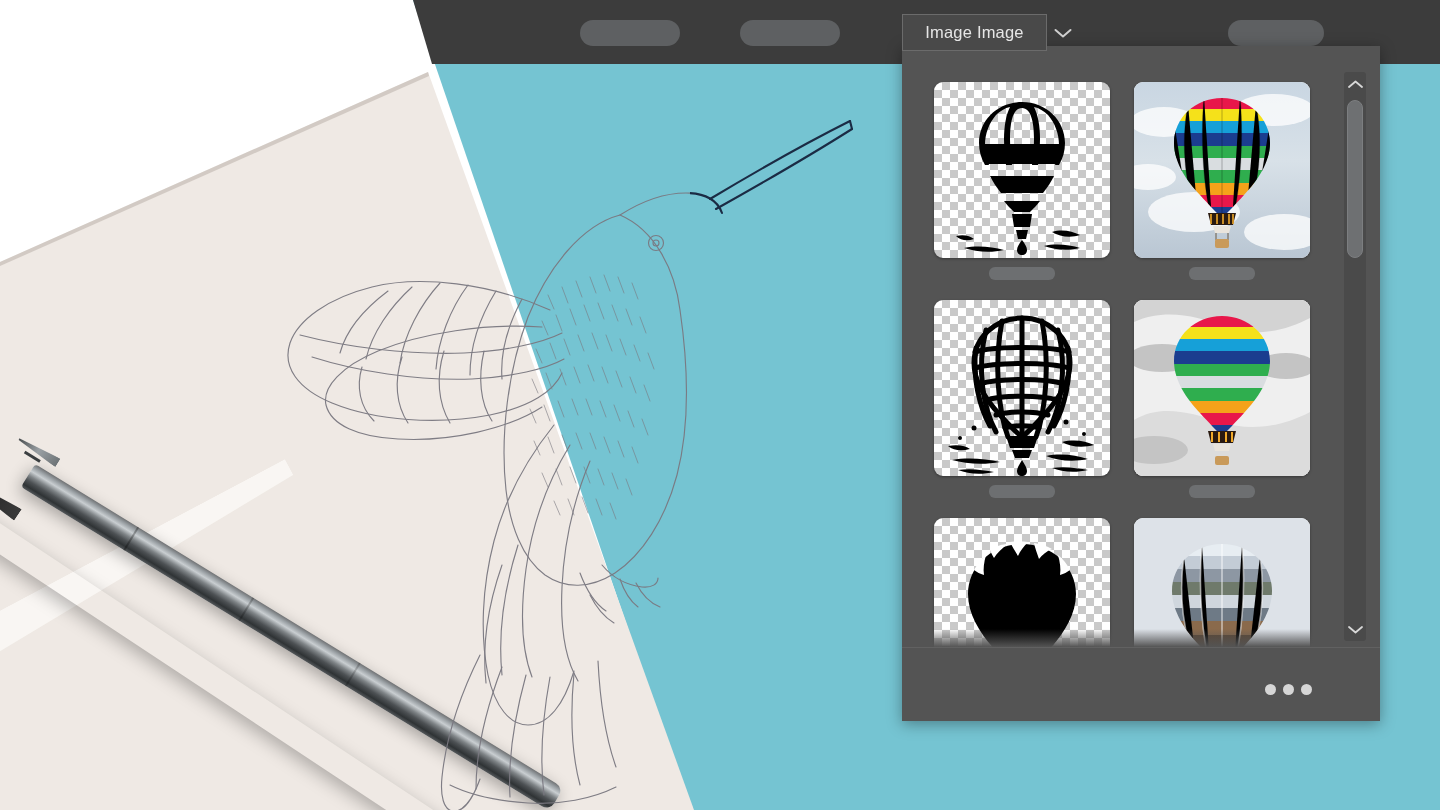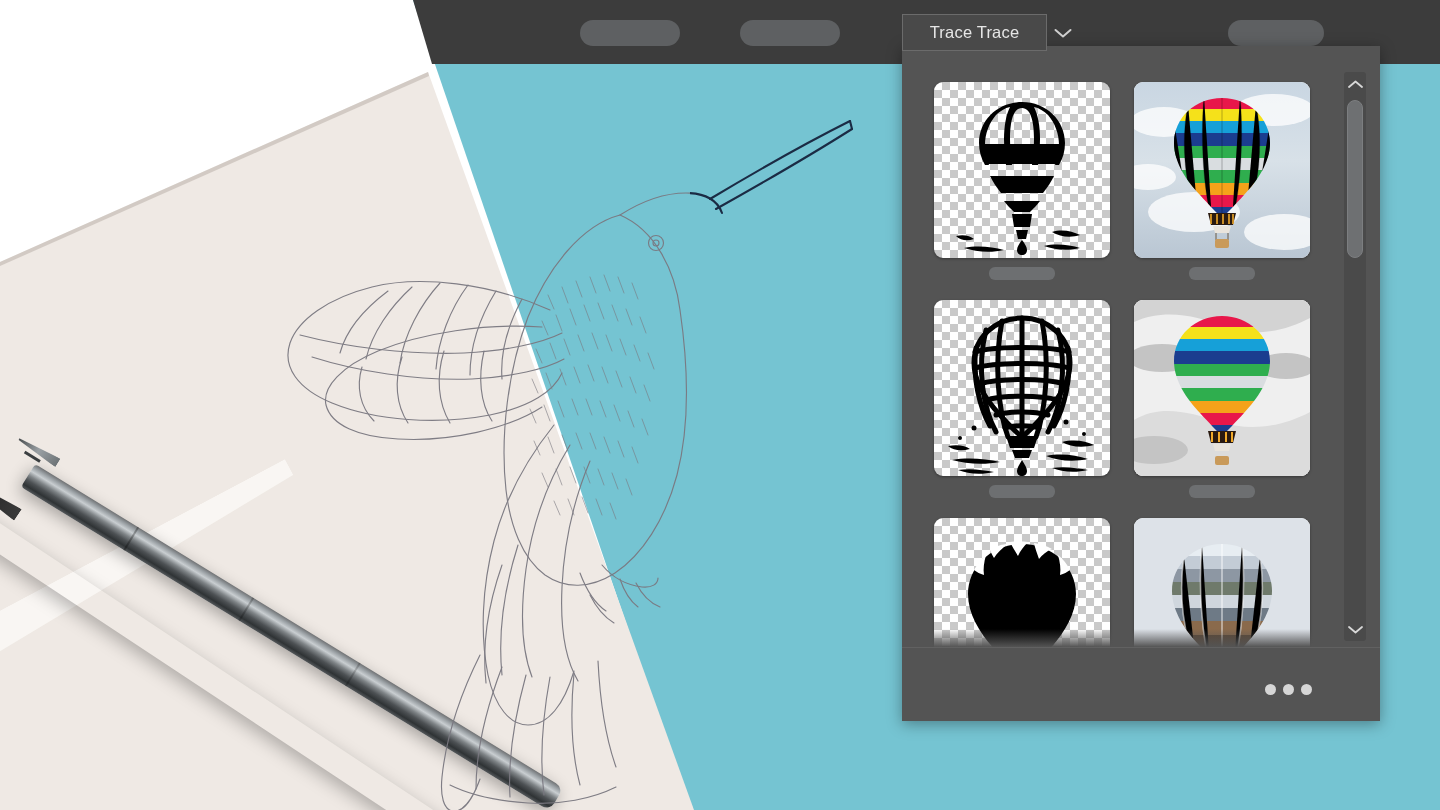--- a/index.html
+++ b/index.html
@@ -680,21 +680,21 @@
     <div class="panel-footer">
       <div class="more-dots">
         <i></i>
         <i></i>
         <i></i>
       </div>
     </div>
   </div>
 
   <div class="panel-tab">
-    <span>Trace Trace</span>
+    <span>Image Image</span>
   </div>
   <div class="panel-chevron">
     <svg viewBox="0 0 18 11">
       <path d="M1.5 2 L9 8.5 L16.5 2" fill="none" stroke="#cfcfcf" stroke-width="2" stroke-linecap="round" stroke-linejoin="round"></path>
     </svg>
   </div>
 
 </div>
 
 </body></html>

